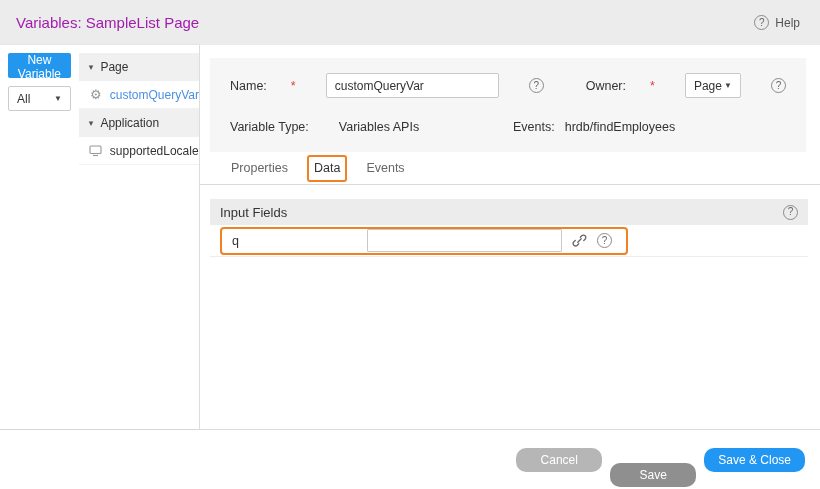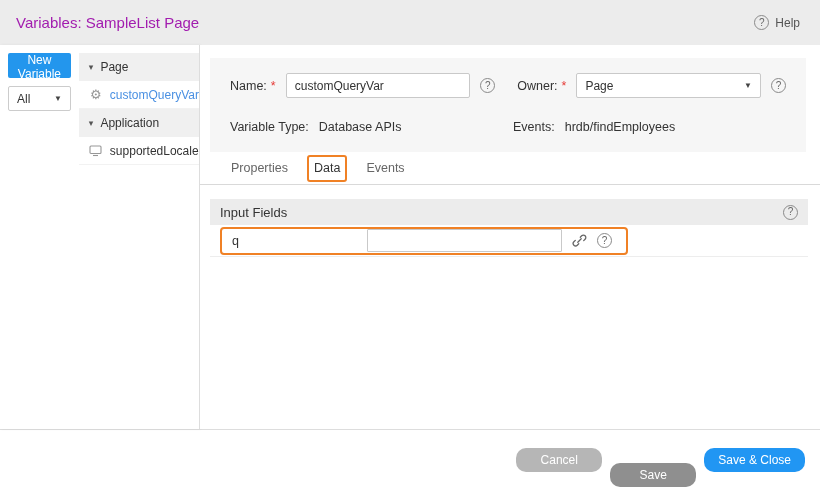--- a/index.html
+++ b/index.html
@@ -31,21 +31,21 @@
   .tree-group { background: #f0f0f0; color: #333; }
   .tree-item { background: #fff; color: #333; border-bottom: 1px solid #f2f2f2; }
   .tree-item.selected { color: #4a90e2; }
   .tree-caret { font-size: 9px; color: #555; }
   .gear { font-size: 13px; color: #979797; width: 14px; text-align: center; }
   .mini-icon { display: inline-flex; width: 14px; justify-content: center; }
 
   
   .main { flex: 1; position: relative; background: #fff; overflow: hidden; }
   .form-panel { margin: 13px 14px 0 10px; background: #f6f6f6; padding: 15px 20px 18px; }
-  .frow { display: flex; align-items: center; font-size: 12.5px; }
+  .frow { display: flex; align-items: center; font-size: 12.5px; gap: 20px; }
   .frow2 { margin-top: 22px; position: relative; }
   .req { color: #e53935; margin-left: 4px; }
   .txt-input { width: 190px; height: 25px; border: 1px solid #c9c9c9; border-radius: 2px; padding: 0 8px; font-size: 12px; font-family: inherit; color: #333; background: #fff; margin-left: 10px; }
   .gap-q { margin-left: 10px; }
   .owner-lbl { margin-left: 22px; }
   .sel { width: 190px; height: 25px; border: 1px solid #c9c9c9; border-radius: 2px; background: #fff; display: flex; align-items: center; justify-content: space-between; padding: 0 8px; font-size: 12px; margin-left: 10px; cursor: pointer; }
   .vt-value { margin-left: 10px; }
   .target-group { position: absolute; left: 283px; top: 0; display: flex; gap: 10px; }
 
   
@@ -129,21 +129,21 @@
           <span class="owner-lbl">Owner:</span>
           <span class="req">*</span>
           <div class="sel">
             <span>Page</span>
             <span class="sel-caret">▼</span>
           </div>
           <span class="qicon gap-q">?</span>
         </div>
         <div class="frow frow2">
           <span>Variable Type:</span>
-          <span class="vt-value">Database APIs</span>
+          <span class="vt-value">Variables APIs</span>
           <span class="target-group">
             <span>Events:</span>
             <span>hrdb/findEmployees</span>
           </span>
         </div>
       </div>
 
       <div class="tabs">
         <div class="tab">Properties</div>
         <div class="tab active">

